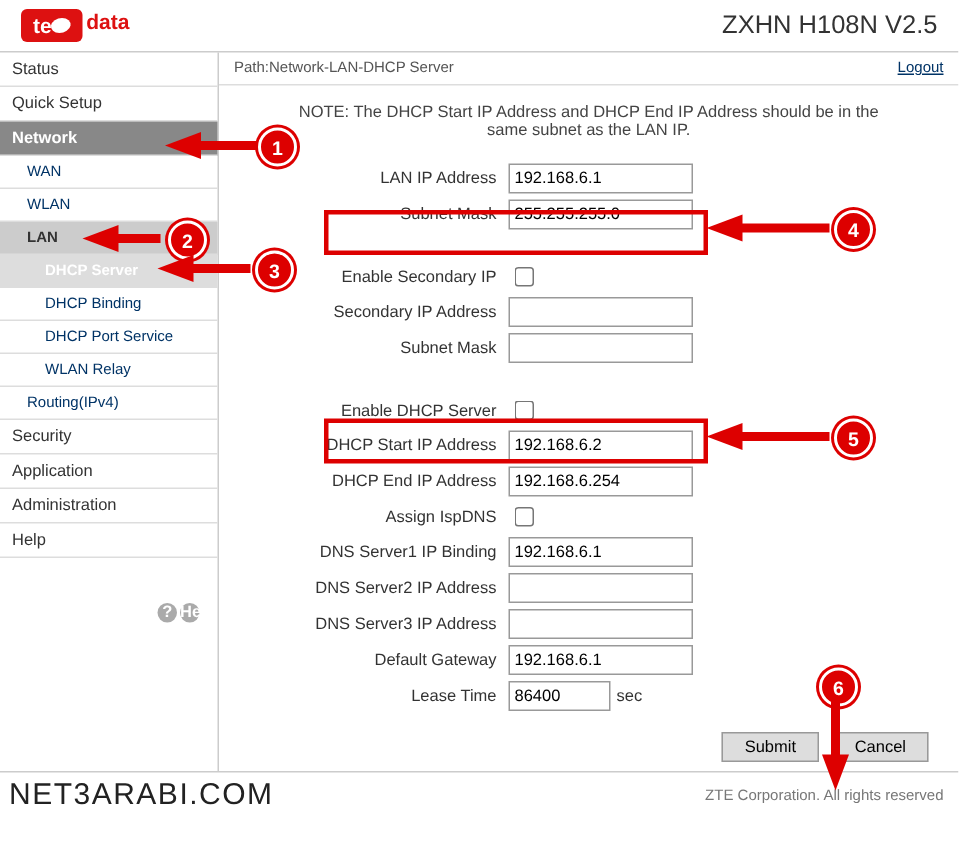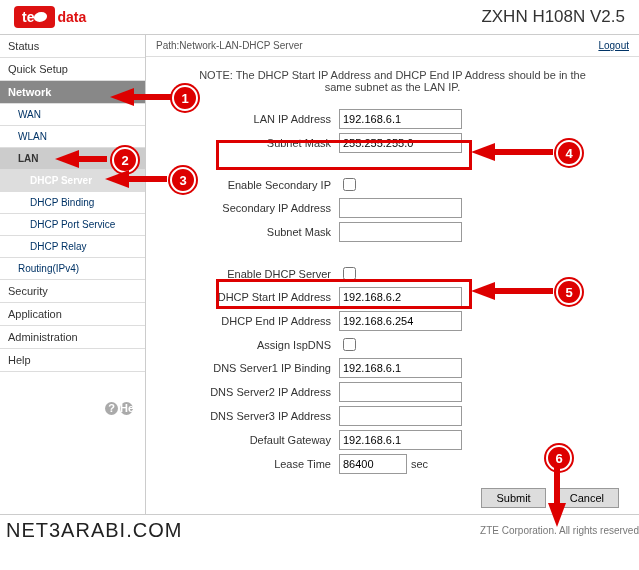--- a/index.html
+++ b/index.html
@@ -1,17 +1,17 @@
 <!DOCTYPE html>
 <html><head>
 <meta charset="utf-8">
 <style>
 body{margin:0;font-family:Arial,sans-serif;font-size:11px;color:#333;background:#fff;width:639px}
 .hdr{display:flex;justify-content:space-between;align-items:center;padding:6px 14px;border-bottom:1px solid #ccc}
-.logo{display:flex;align-items:center}
+.logo{display:flex;}
 .logo-badge{background:#d11;color:#fff;font-weight:bold;padding:3px 8px;border-radius:4px;font-size:14px}
 .logo-badge .sh{display:inline-block;width:13px;height:10px;background:#fff;border-radius:50%;transform:skew(-10deg)}
 .logo-data{color:#d11;font-size:14px;font-weight:bold;margin-left:2px}
 .model{font-size:17px;color:#333}
 .main{display:flex}
 .side{width:145px;border-right:1px solid #ccc;padding-bottom:20px}
 .nav-item{padding:5px 8px;border-bottom:1px solid #ddd;cursor:pointer;color:#333}
 .nav-item.bold{font-weight:normal}
 .nav-item.sel{background:#888;color:#fff;font-weight:bold}
 .nav-sub{padding-left:18px;color:#036;font-size:10px}
@@ -27,21 +27,21 @@
 .form{padding:0 20px}
 .row{display:flex;align-items:center;margin:4px 0}
 .lbl{width:165px;text-align:right;padding-right:8px;font-size:11px}
 .inp{width:115px;height:16px;border:1px solid #999;padding:1px 3px;font-size:11px}
 .cb{width:13px;height:13px}
 .unit{margin-left:4px;font-size:11px}
 .btns{text-align:right;padding:10px 20px 6px 0}
 .btn{background:#ddd;border:1px solid #999;padding:3px 14px;font-size:11px;cursor:pointer;margin-left:6px}
 .ftr{border-top:1px solid #ccc;padding:4px 0;display:flex;justify-content:space-between;align-items:center}
 .wm{font-family:Impact,sans-serif;font-size:20px;letter-spacing:1px;color:#222;padding-left:6px}
-.copy{color:#777;font-size:10px;}
+.copy{color:#777;font-size:10px;padding-right:10px}
 
 .ann{position:absolute;pointer-events:none}
 .circ{width:22px;height:22px;border-radius:50%;background:#d00;border:2px solid #fff;box-shadow:0 0 0 2px #d00;color:#fff;font-weight:bold;font-size:13px;display:flex;align-items:center;justify-content:center}
 .box{border:3px solid #d00;position:absolute}
 .arrow-l{width:0;height:0;border-top:9px solid transparent;border-bottom:9px solid transparent;border-right:24px solid #d00;position:absolute}
 .arrow-l::after{content:'';position:absolute;left:22px;top:-3px;width:var(--len,30px);height:6px;background:#d00}
 .arrow-d{width:0;height:0;border-left:9px solid transparent;border-right:9px solid transparent;border-top:24px solid #d00;position:absolute}
 .arrow-d::before{content:'';position:absolute;left:-3px;top:-60px;width:6px;height:40px;background:#d00}
 </style>
 </head>
@@ -59,21 +59,21 @@
   <div class="side">
     <div class="nav-item bold">Status</div>
     <div class="nav-item bold">Quick Setup</div>
     <div class="nav-item sel">Network</div>
     <div class="nav-item nav-sub">WAN</div>
     <div class="nav-item nav-sub">WLAN</div>
     <div class="nav-item nav-sub sel">LAN</div>
     <div class="nav-item nav-sub2 sel">DHCP Server</div>
     <div class="nav-item nav-sub2">DHCP Binding</div>
     <div class="nav-item nav-sub2">DHCP Port Service</div>
-    <div class="nav-item nav-sub2">DHCP Relay</div>
+    <div class="nav-item nav-sub2">WLAN Relay</div>
     <div class="nav-item nav-sub">Routing(IPv4)</div>
     <div class="nav-item bold">Security</div>
     <div class="nav-item bold">Application</div>
     <div class="nav-item bold">Administration</div>
     <div class="nav-item bold">Help</div>
     <div class="help-ico"><span>?</span><span>Help</span></div>
   </div>
 
   <div class="content">
     <div class="path-bar">

